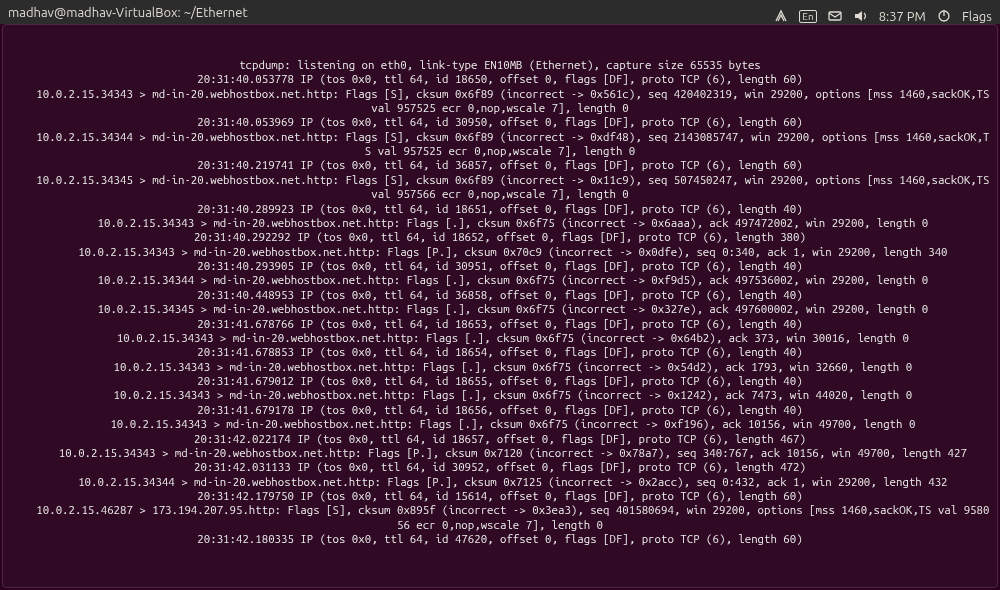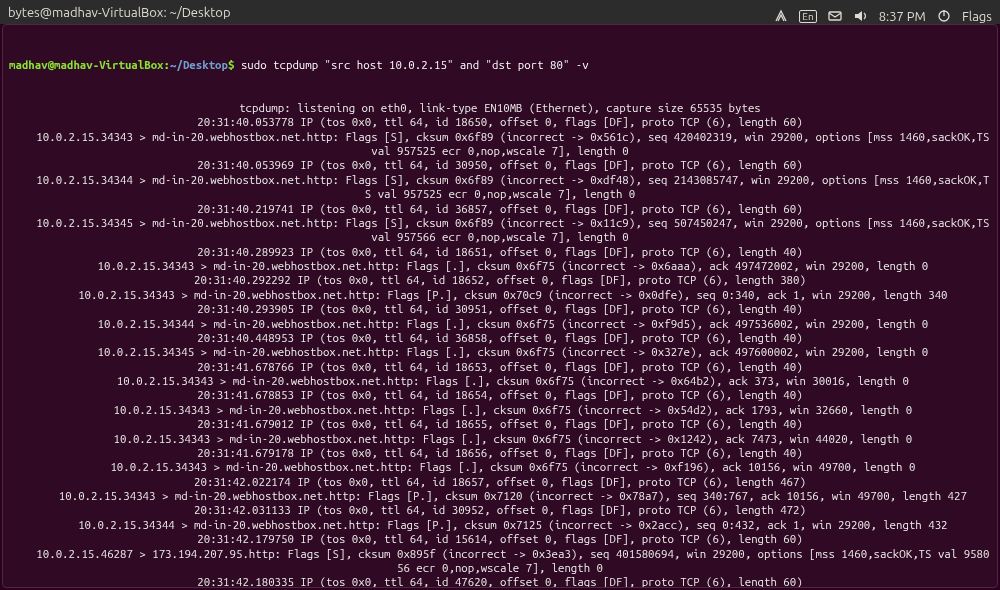--- a/index.html
+++ b/index.html
@@ -51,21 +51,21 @@
   }
   .prompt .user { color: #8ae234; font-weight: bold; }
   .prompt .path { color: #729fcf; font-weight: bold; }
   .prompt .cmd { color: #ffffff; }
   .line { color: #eeeeec; text-align: center; }
 </style>
 </head>
 <body>
 
 <div class="topbar">
-  <span class="title">bytes@madhav-VirtualBox: ~/Desktop</span>
+  <span class="title">madhav@madhav-VirtualBox: ~/Ethernet</span>
   <span class="tray">
     <span>
       <svg class="tray-icon" viewBox="0 0 16 16">
           <path d="M3 13 L8 3 L13 13 M5 13 L8 7 L11 13" stroke="#dfdbd2" stroke-width="1.3" fill="none"></path>
         </svg>
     </span>
     <span class="en-box">En</span>
     <span>
       <svg class="tray-icon" viewBox="0 0 16 16">
           <rect x="2" y="4" width="12" height="8" rx="1" fill="none" stroke="#dfdbd2" stroke-width="1.3"></rect>
@@ -83,15 +83,14 @@
       <svg class="tray-icon" viewBox="0 0 16 16">
           <circle cx="8" cy="8" r="5" fill="none" stroke="#dfdbd2" stroke-width="1.3"></circle>
           <line x1="8" y1="2" x2="8" y2="8" stroke="#dfdbd2" stroke-width="1.3"></line>
         </svg>
     </span>
     <span>Flags</span>
   </span>
 </div>
 
 <div class="terminal">
-  <div class="prompt"><span class="user">madhav@madhav-VirtualBox</span><span class="user">:</span><span class="path">~/Desktop</span><span class="user">$</span> <span class="cmd">sudo tcpdump "src host 10.0.2.15" and "dst port 80" -v</span></div>
   <div id="output"><div class="line">tcpdump: listening on eth0, link-type EN10MB (Ethernet), capture size 65535 bytes</div><div class="line">20:31:40.053778 IP (tos 0x0, ttl 64, id 18650, offset 0, flags [DF], proto TCP (6), length 60)</div><div class="line">    10.0.2.15.34343 &gt; md-in-20.webhostbox.net.http: Flags [S], cksum 0x6f89 (incorrect -&gt; 0x561c), seq 420402319, win 29200, options [mss 1460,sackOK,TS val 957525 ecr 0,nop,wscale 7], length 0</div><div class="line">20:31:40.053969 IP (tos 0x0, ttl 64, id 30950, offset 0, flags [DF], proto TCP (6), length 60)</div><div class="line">    10.0.2.15.34344 &gt; md-in-20.webhostbox.net.http: Flags [S], cksum 0x6f89 (incorrect -&gt; 0xdf48), seq 2143085747, win 29200, options [mss 1460,sackOK,TS val 957525 ecr 0,nop,wscale 7], length 0</div><div class="line">20:31:40.219741 IP (tos 0x0, ttl 64, id 36857, offset 0, flags [DF], proto TCP (6), length 60)</div><div class="line">    10.0.2.15.34345 &gt; md-in-20.webhostbox.net.http: Flags [S], cksum 0x6f89 (incorrect -&gt; 0x11c9), seq 507450247, win 29200, options [mss 1460,sackOK,TS val 957566 ecr 0,nop,wscale 7], length 0</div><div class="line">20:31:40.289923 IP (tos 0x0, ttl 64, id 18651, offset 0, flags [DF], proto TCP (6), length 40)</div><div class="line">    10.0.2.15.34343 &gt; md-in-20.webhostbox.net.http: Flags [.], cksum 0x6f75 (incorrect -&gt; 0x6aaa), ack 497472002, win 29200, length 0</div><div class="line">20:31:40.292292 IP (tos 0x0, ttl 64, id 18652, offset 0, flags [DF], proto TCP (6), length 380)</div><div class="line">    10.0.2.15.34343 &gt; md-in-20.webhostbox.net.http: Flags [P.], cksum 0x70c9 (incorrect -&gt; 0x0dfe), seq 0:340, ack 1, win 29200, length 340</div><div class="line">20:31:40.293905 IP (tos 0x0, ttl 64, id 30951, offset 0, flags [DF], proto TCP (6), length 40)</div><div class="line">    10.0.2.15.34344 &gt; md-in-20.webhostbox.net.http: Flags [.], cksum 0x6f75 (incorrect -&gt; 0xf9d5), ack 497536002, win 29200, length 0</div><div class="line">20:31:40.448953 IP (tos 0x0, ttl 64, id 36858, offset 0, flags [DF], proto TCP (6), length 40)</div><div class="line">    10.0.2.15.34345 &gt; md-in-20.webhostbox.net.http: Flags [.], cksum 0x6f75 (incorrect -&gt; 0x327e), ack 497600002, win 29200, length 0</div><div class="line">20:31:41.678766 IP (tos 0x0, ttl 64, id 18653, offset 0, flags [DF], proto TCP (6), length 40)</div><div class="line">    10.0.2.15.34343 &gt; md-in-20.webhostbox.net.http: Flags [.], cksum 0x6f75 (incorrect -&gt; 0x64b2), ack 373, win 30016, length 0</div><div class="line">20:31:41.678853 IP (tos 0x0, ttl 64, id 18654, offset 0, flags [DF], proto TCP (6), length 40)</div><div class="line">    10.0.2.15.34343 &gt; md-in-20.webhostbox.net.http: Flags [.], cksum 0x6f75 (incorrect -&gt; 0x54d2), ack 1793, win 32660, length 0</div><div class="line">20:31:41.679012 IP (tos 0x0, ttl 64, id 18655, offset 0, flags [DF], proto TCP (6), length 40)</div><div class="line">    10.0.2.15.34343 &gt; md-in-20.webhostbox.net.http: Flags [.], cksum 0x6f75 (incorrect -&gt; 0x1242), ack 7473, win 44020, length 0</div><div class="line">20:31:41.679178 IP (tos 0x0, ttl 64, id 18656, offset 0, flags [DF], proto TCP (6), length 40)</div><div class="line">    10.0.2.15.34343 &gt; md-in-20.webhostbox.net.http: Flags [.], cksum 0x6f75 (incorrect -&gt; 0xf196), ack 10156, win 49700, length 0</div><div class="line">20:31:42.022174 IP (tos 0x0, ttl 64, id 18657, offset 0, flags [DF], proto TCP (6), length 467)</div><div class="line">    10.0.2.15.34343 &gt; md-in-20.webhostbox.net.http: Flags [P.], cksum 0x7120 (incorrect -&gt; 0x78a7), seq 340:767, ack 10156, win 49700, length 427</div><div class="line">20:31:42.031133 IP (tos 0x0, ttl 64, id 30952, offset 0, flags [DF], proto TCP (6), length 472)</div><div class="line">    10.0.2.15.34344 &gt; md-in-20.webhostbox.net.http: Flags [P.], cksum 0x7125 (incorrect -&gt; 0x2acc), seq 0:432, ack 1, win 29200, length 432</div><div class="line">20:31:42.179750 IP (tos 0x0, ttl 64, id 15614, offset 0, flags [DF], proto TCP (6), length 60)</div><div class="line">    10.0.2.15.46287 &gt; 173.194.207.95.http: Flags [S], cksum 0x895f (incorrect -&gt; 0x3ea3), seq 401580694, win 29200, options [mss 1460,sackOK,TS val 958056 ecr 0,nop,wscale 7], length 0</div><div class="line">20:31:42.180335 IP (tos 0x0, ttl 64, id 47620, offset 0, flags [DF], proto TCP (6), length 60)</div></div>
 </div>
 
 </body></html>

